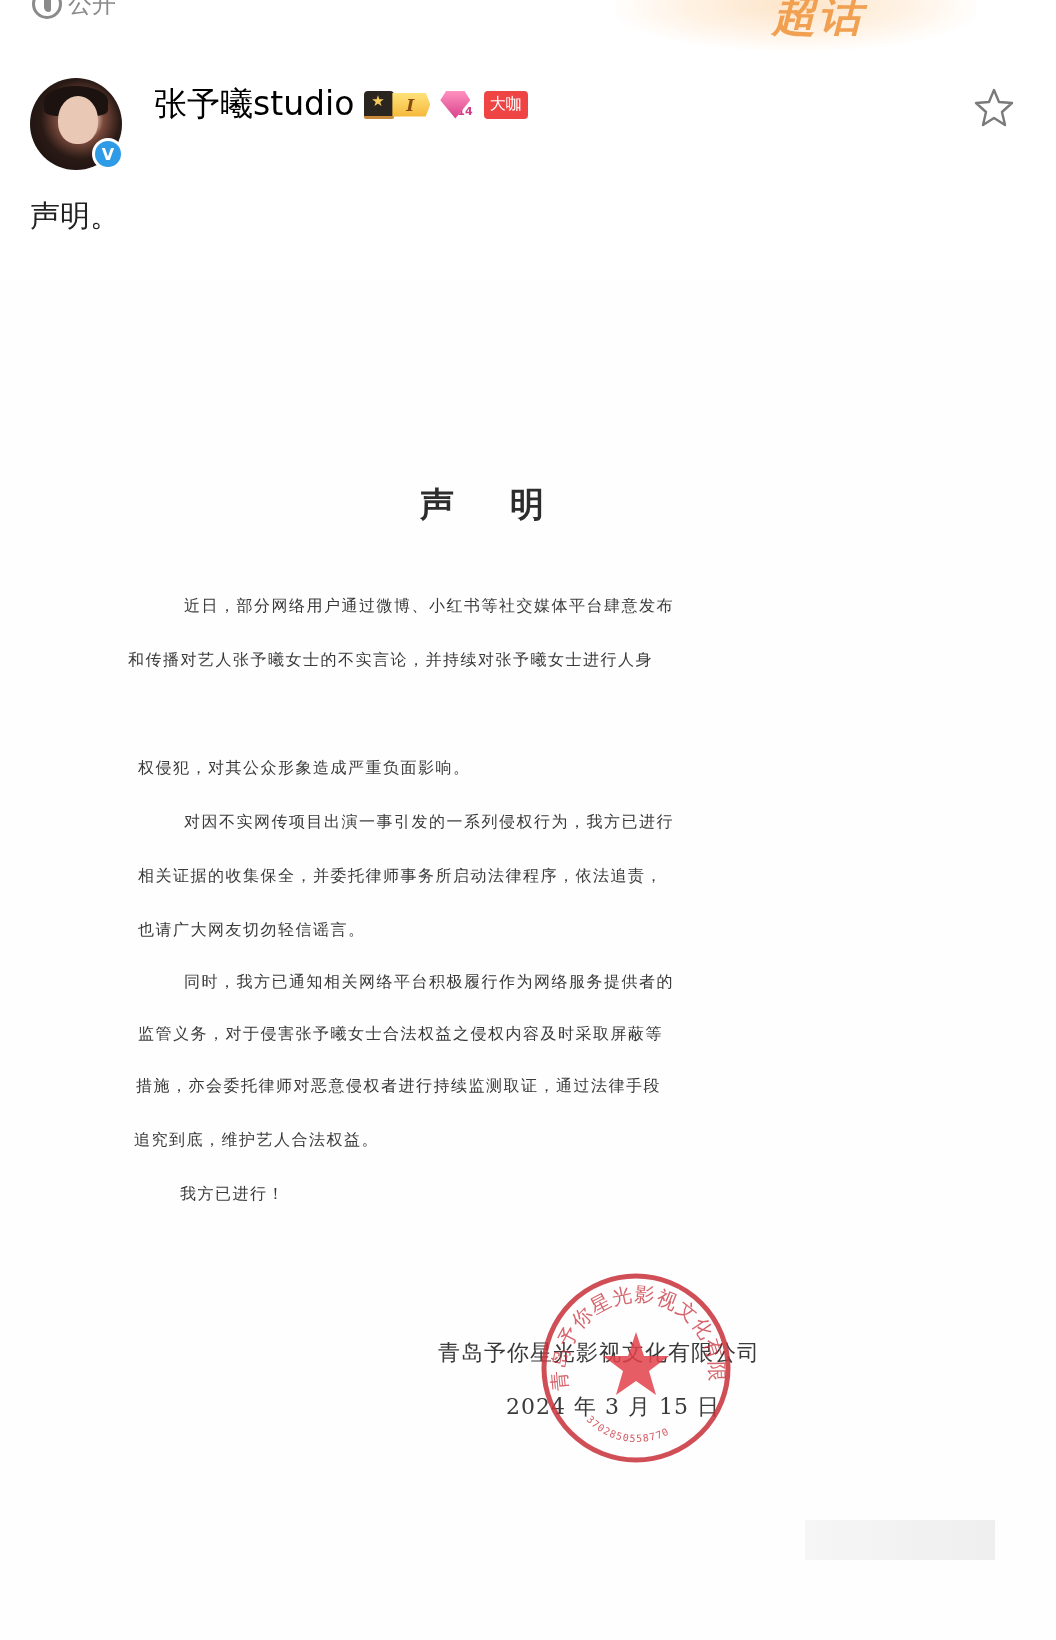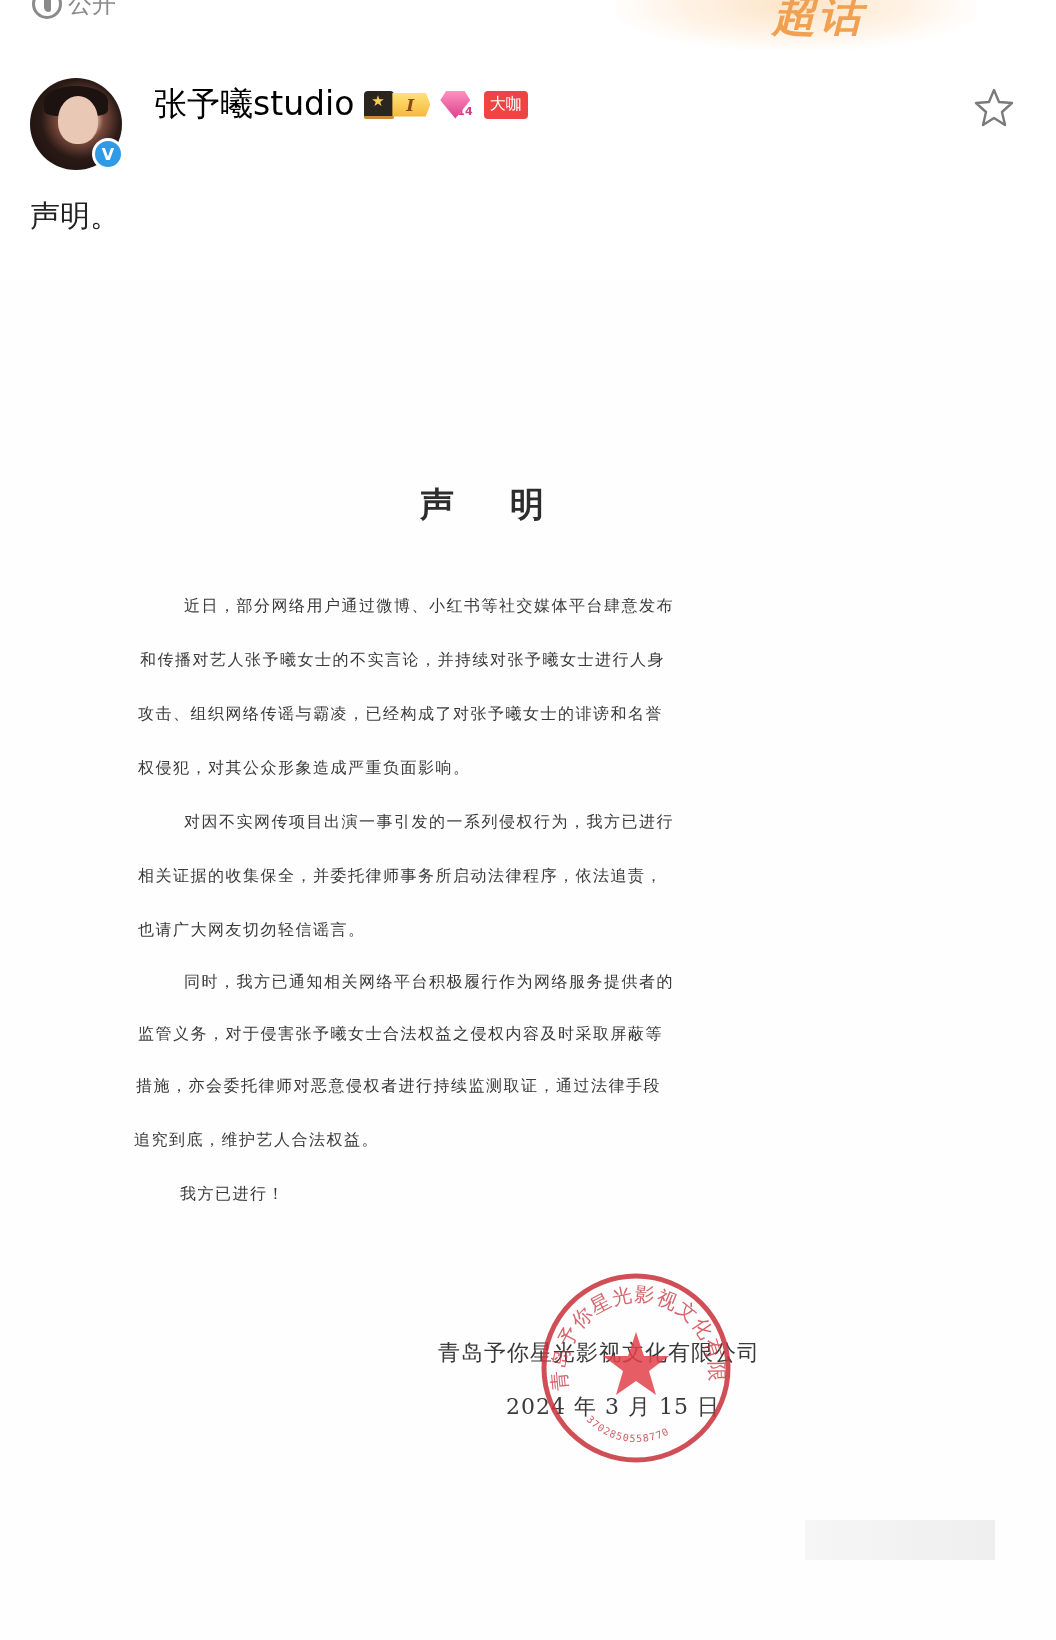--- a/index.html
+++ b/index.html
@@ -90,22 +90,21 @@
   </svg>
 </div>
 
 <div class="post-text">声明。</div>
 
 <div class="doc">
   <div class="doc-inner">
     <div class="doc-title">声明</div>
 
     <div class="para-line" style="left:184px;top:316px;">近日，部分网络用户通过微博、小红书等社交媒体平台肆意发布</div>
-    <div class="para-line" style="left:140px;top:370px;">和传播对艺人张予曦女士的不实言论，并持续对张予曦女士进行人身</div>
-    <div class="para-line" style="left:138px;top:424px;">攻击、组织网络传谣与霸凌，已经构成了对张予曦女士的诽谤和名誉</div>
+    <div class="para-line" style="left:128px;top:370px;">和传播对艺人张予曦女士的不实言论，并持续对张予曦女士进行人身</div>
     <div class="para-line" style="left:138px;top:478px;">权侵犯，对其公众形象造成严重负面影响。</div>
     <div class="para-line" style="left:184px;top:532px;">对因不实网传项目出演一事引发的一系列侵权行为，我方已进行</div>
     <div class="para-line" style="left:138px;top:586px;">相关证据的收集保全，并委托律师事务所启动法律程序，依法追责，</div>
     <div class="para-line" style="left:138px;top:640px;">也请广大网友切勿轻信谣言。</div>
     <div class="para-line" style="left:184px;top:692px;">同时，我方已通知相关网络平台积极履行作为网络服务提供者的</div>
     <div class="para-line" style="left:138px;top:744px;">监管义务，对于侵害张予曦女士合法权益之侵权内容及时采取屏蔽等</div>
     <div class="para-line" style="left:136px;top:796px;">措施，亦会委托律师对恶意侵权者进行持续监测取证，通过法律手段</div>
     <div class="para-line" style="left:134px;top:850px;">追究到底，维护艺人合法权益。</div>
     <div class="para-line" style="left:180px;top:904px;">我方已进行！</div>
 

